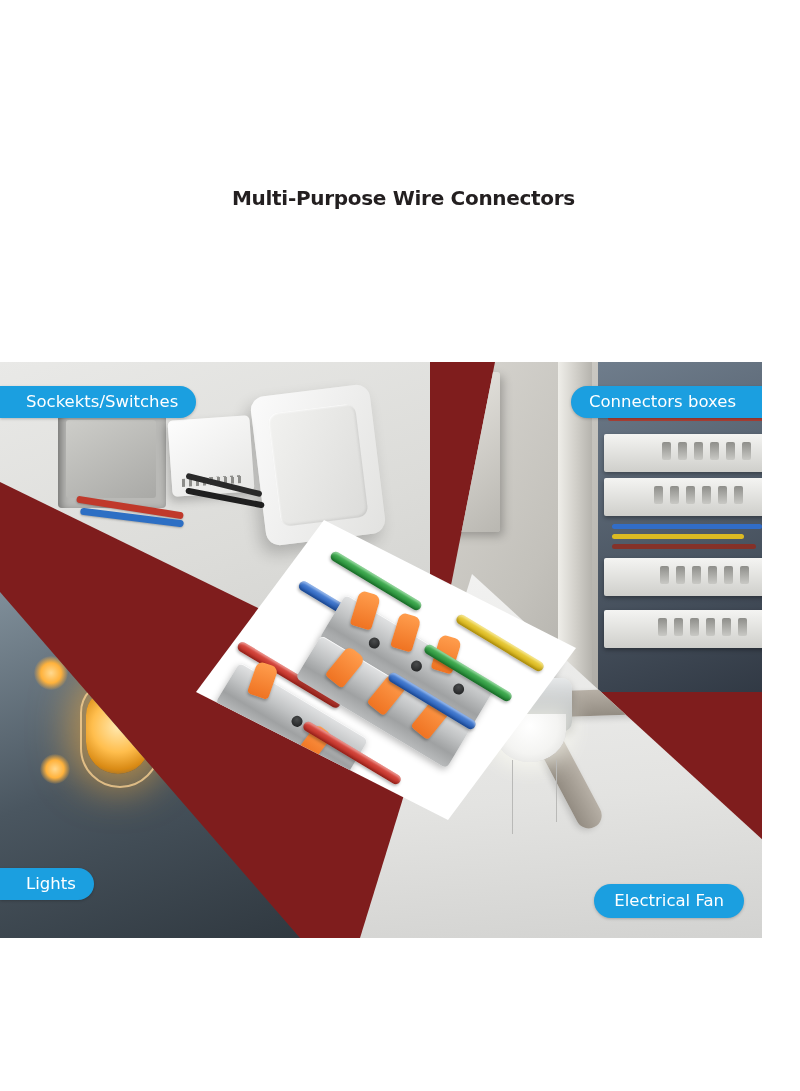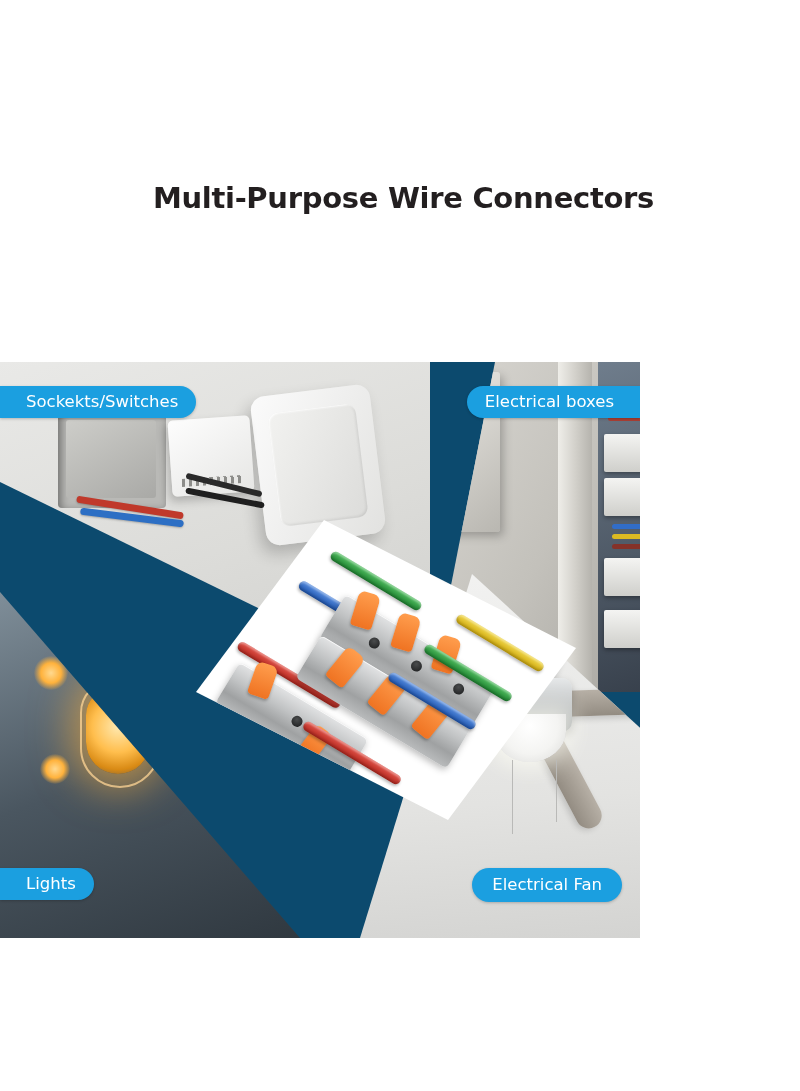--- a/index.html
+++ b/index.html
@@ -6,34 +6,34 @@
   body{
     width:800px;height:1091px;background:#ffffff;
     font-family:"Liberation Sans",sans-serif;
     overflow:hidden;position:relative;
   }
   .page{position:relative;width:800px;height:1091px;background:#fff;overflow:hidden;}
 
   
   .header{position:absolute;left:0;top:178px;width:800px;text-align:center;}
   .title{
-    font-size:29px;font-weight:bold;color:#231f20;
+    font-size:20px;font-weight:bold;color:#231f20;
     letter-spacing:-0.3px;line-height:40px;margin:0 0 8px 0;
     font-family:"DejaVu Sans","Liberation Sans",sans-serif;
     padding-left:7px;
   }
   .subtitle{
     width:690px;margin:0 auto;font-size:16.5px;line-height:26.5px;
     color:#3a3a3a;font-family:"DejaVu Sans","Liberation Sans",sans-serif;
   }
 
   
   .collage{
-    position:absolute;left:0;top:362px;width:640px;height:576px;
-    overflow:hidden;background:#0c4a6e;
+    position:absolute;left:0;top:362px;width:762px;height:576px;
+    overflow:hidden;background:#7f1d1d;
   }
   .quad{position:absolute;overflow:hidden;}
 
   
   .q-tl{left:0;top:0;width:430px;height:330px;
     clip-path:polygon(0 0,430px 0,430px 330px,0 120px);
     background:linear-gradient(160deg,#e9e9e7 0%,#dcdcd9 55%,#cfcfcc 100%);}
   .wallplate{position:absolute;left:258px;top:28px;width:120px;height:150px;
     background:linear-gradient(120deg,#fbfbfb,#e2e2e0);
     border-radius:14px;transform:rotate(-7deg);
@@ -141,21 +141,21 @@
   .badge{
     position:absolute;background:#1b9fe0;color:#ffffff;
     font-size:16.5px;line-height:1;white-space:nowrap;
     display:flex;align-items:center;
     font-family:"DejaVu Sans","Liberation Sans",sans-serif;
     box-shadow:0 1px 3px rgba(0,0,0,.22);
   }
   .badge-tl{left:0;top:24px;height:32px;padding:0 18px 0 26px;border-radius:0 18px 18px 0;}
   .badge-tr{right:0;top:24px;height:32px;padding:0 26px 0 18px;border-radius:18px 0 0 18px;}
   .badge-bl{left:0;bottom:38px;height:32px;padding:0 18px 0 26px;border-radius:0 18px 18px 0;}
-  .badge-br{right:18px;bottom:36px;height:34px;padding:0 20px;border-radius:19px;margin-top:12px;}
+  .badge-br{right:18px;bottom:20px;height:34px;padding:0 20px;border-radius:19px;margin-top:12px;}
 </style>
 </head>
 <body>
 
 <div class="page">
 
   <div class="header">
     <div class="title">Multi-Purpose Wire Connectors</div>
   </div>
 
@@ -277,21 +277,21 @@
       <div class="cwire" style="left:100px;top:228px;width:112px;background:linear-gradient(180deg,#e2564c,#b5281f);transform:rotate(31deg)"></div>
       <div class="cwire" style="left:186px;top:176px;width:100px;background:linear-gradient(180deg,#5a8fe0,#1f56b0);transform:rotate(31deg)"></div>
       <div class="cwire" style="left:222px;top:148px;width:100px;background:linear-gradient(180deg,#55bf63,#1d8330);transform:rotate(31deg)"></div>
       <div class="cwire" style="left:254px;top:118px;width:100px;background:linear-gradient(180deg,#f2d94f,#cfa90d);transform:rotate(31deg)"></div>
     </div>
 
     <div class="badge badge-tl">
       <span>Sockekts/Switches</span>
     </div>
     <div class="badge badge-tr">
-      <span>Electrical boxes</span>
+      <span>Connectors boxes</span>
     </div>
     <div class="badge badge-bl">
       <span>Lights</span>
     </div>
     <div class="badge badge-br">
       <span>Electrical Fan</span>
     </div>
 
   </div>
 </div>

